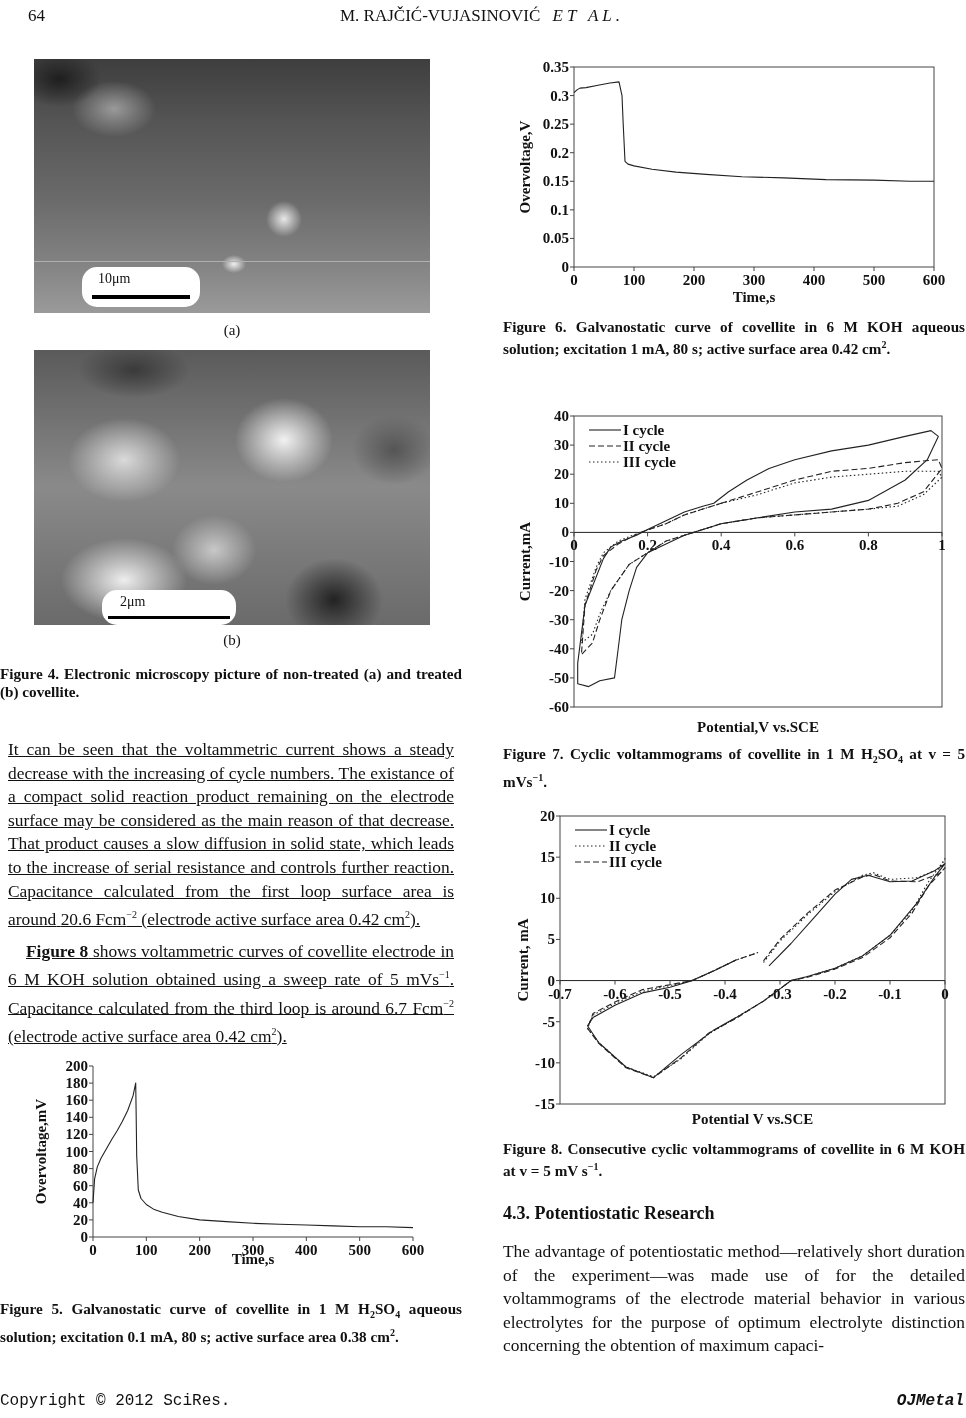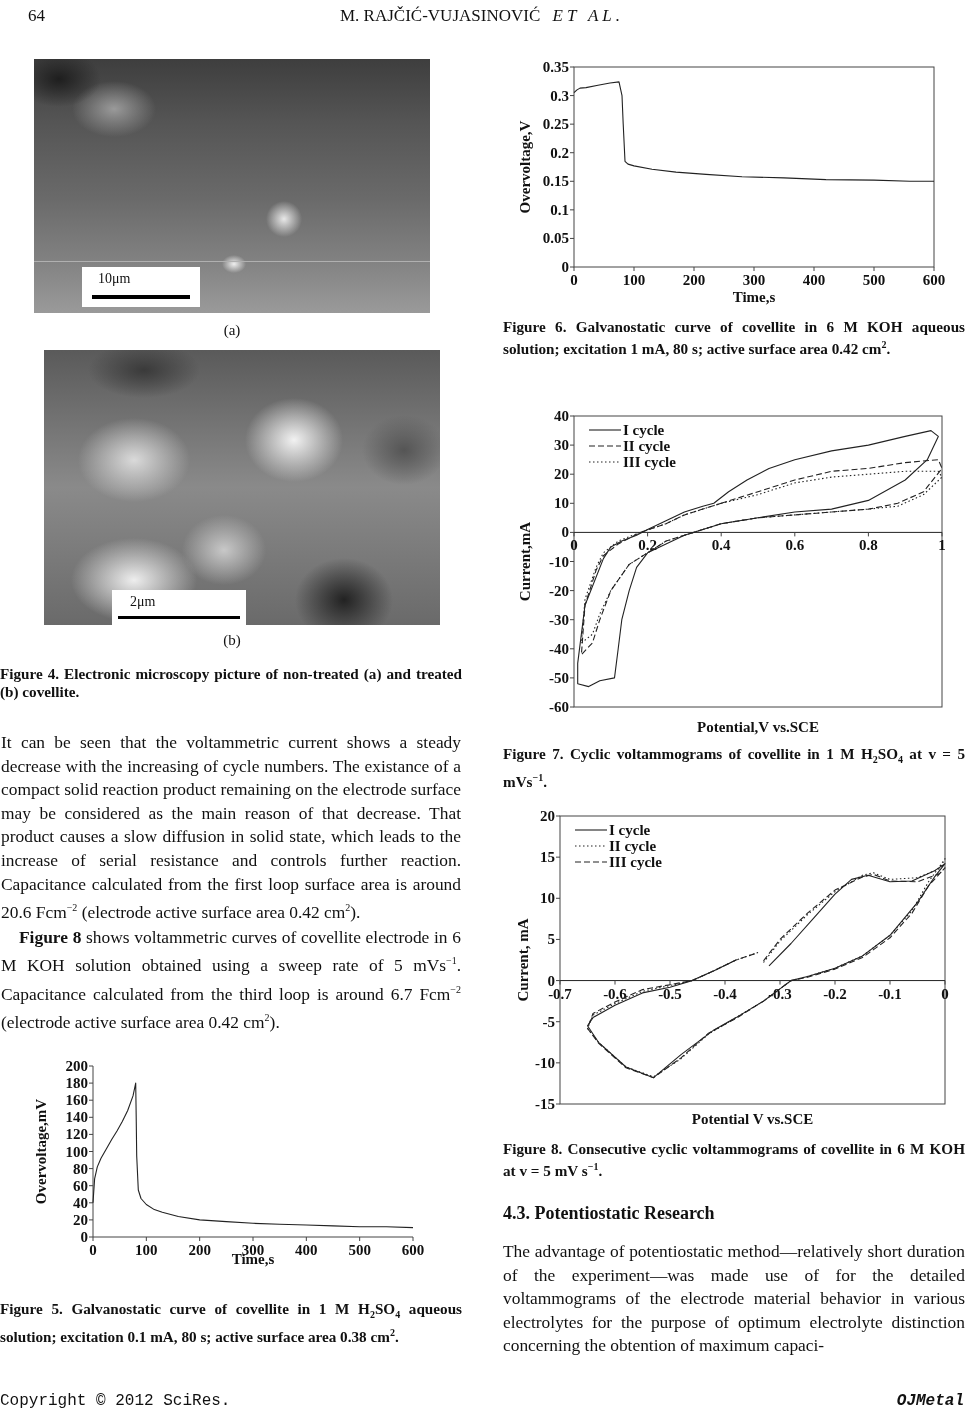--- a/index.html
+++ b/index.html
@@ -2,28 +2,28 @@
 <html><head>
 <meta charset="utf-8">
 <style>
   html, body { margin:0; padding:0; background:#fff; }
   body { width:966px; height:1418px; position:relative; overflow:hidden;
          font-family:"Liberation Serif", serif; color:#111; }
   .abs { position:absolute; }
   .hdr { font-size:17px; }
   .caption { font-weight:bold; font-size:15.2px; line-height:18px; text-align:justify; text-align-last:left; }
   .body-text { font-size:17.4px; line-height:23.6px; text-align:justify; }
-  .body-text p { margin:1px; }
+  .body-text p { margin:8px;text-decoration:underline; }
   .indent { text-indent:18px; }
   .sub-label { font-size:15px; text-align:center; }
   .sec-title { font-weight:bold; font-size:18px; }
   .footer { font-size:16px;font-family:Liberation Mono, monospace; }
   svg text { font-family:"Liberation Serif", serif; }
   .micro { position:absolute; overflow:hidden; }
-  .scalebox { position:absolute; background:#fff; }
+  .scalebox { position:absolute; background:#fff;border-radius:15px; }
 </style>
 </head>
 <body>
 
 <div class="abs hdr" style="left:0;top:6px;margin-left:28px;">64</div>
 <div class="abs hdr" style="left:340px;top:6px;">
   <span>M. RAJČIĆ-VUJASINOVIĆ</span>
   <span style="font-style:italic;margin-left:8px;letter-spacing:4px;">ET AL.</span>
 </div>
 
@@ -44,21 +44,21 @@
 
 <div class="micro" style="left:34px;top:350px;width:396px;height:275px;
   background:
    radial-gradient(ellipse 70px 60px at 250px 90px, #f2f2f2, transparent 70%),
    radial-gradient(ellipse 80px 60px at 90px 110px, #dadada, transparent 70%),
    radial-gradient(ellipse 90px 60px at 90px 230px, #eeeeee, transparent 70%),
    radial-gradient(ellipse 60px 50px at 180px 200px, #c8c8c8, transparent 70%),
    radial-gradient(ellipse 70px 60px at 300px 250px, #222, transparent 70%),
    radial-gradient(ellipse 80px 40px at 100px 20px, #3a3a3a, transparent 70%),
    radial-gradient(ellipse 60px 50px at 360px 100px, #555, transparent 70%),
-   linear-gradient(180deg, #5a5a5a, #8a8a8a 50%, #6a6a6a); margin-left: 10px;">
+   linear-gradient(180deg, #5a5a5a, #8a8a8a 50%, #6a6a6a);">
   <div class="scalebox" style="left:68px;top:240px;width:134px;height:35px;">
     <div style="position:absolute;left:18px;top:4px;font-size:14px;">2μm</div>
     <div style="position:absolute;left:6px;top:26px;width:122px;height:3px;background:#000;"></div>
   </div>
 </div>
 <div class="abs sub-label" style="left:34px;top:632px;width:396px;">(b)</div>
 
 <div class="abs caption" style="left:0;top:665px;width:462px;">Figure 4. Electronic microscopy picture of non-treated (a) and treated (b) covellite.</div>
 
 <div class="abs body-text" style="left:0;top:730px;width:462px;">

